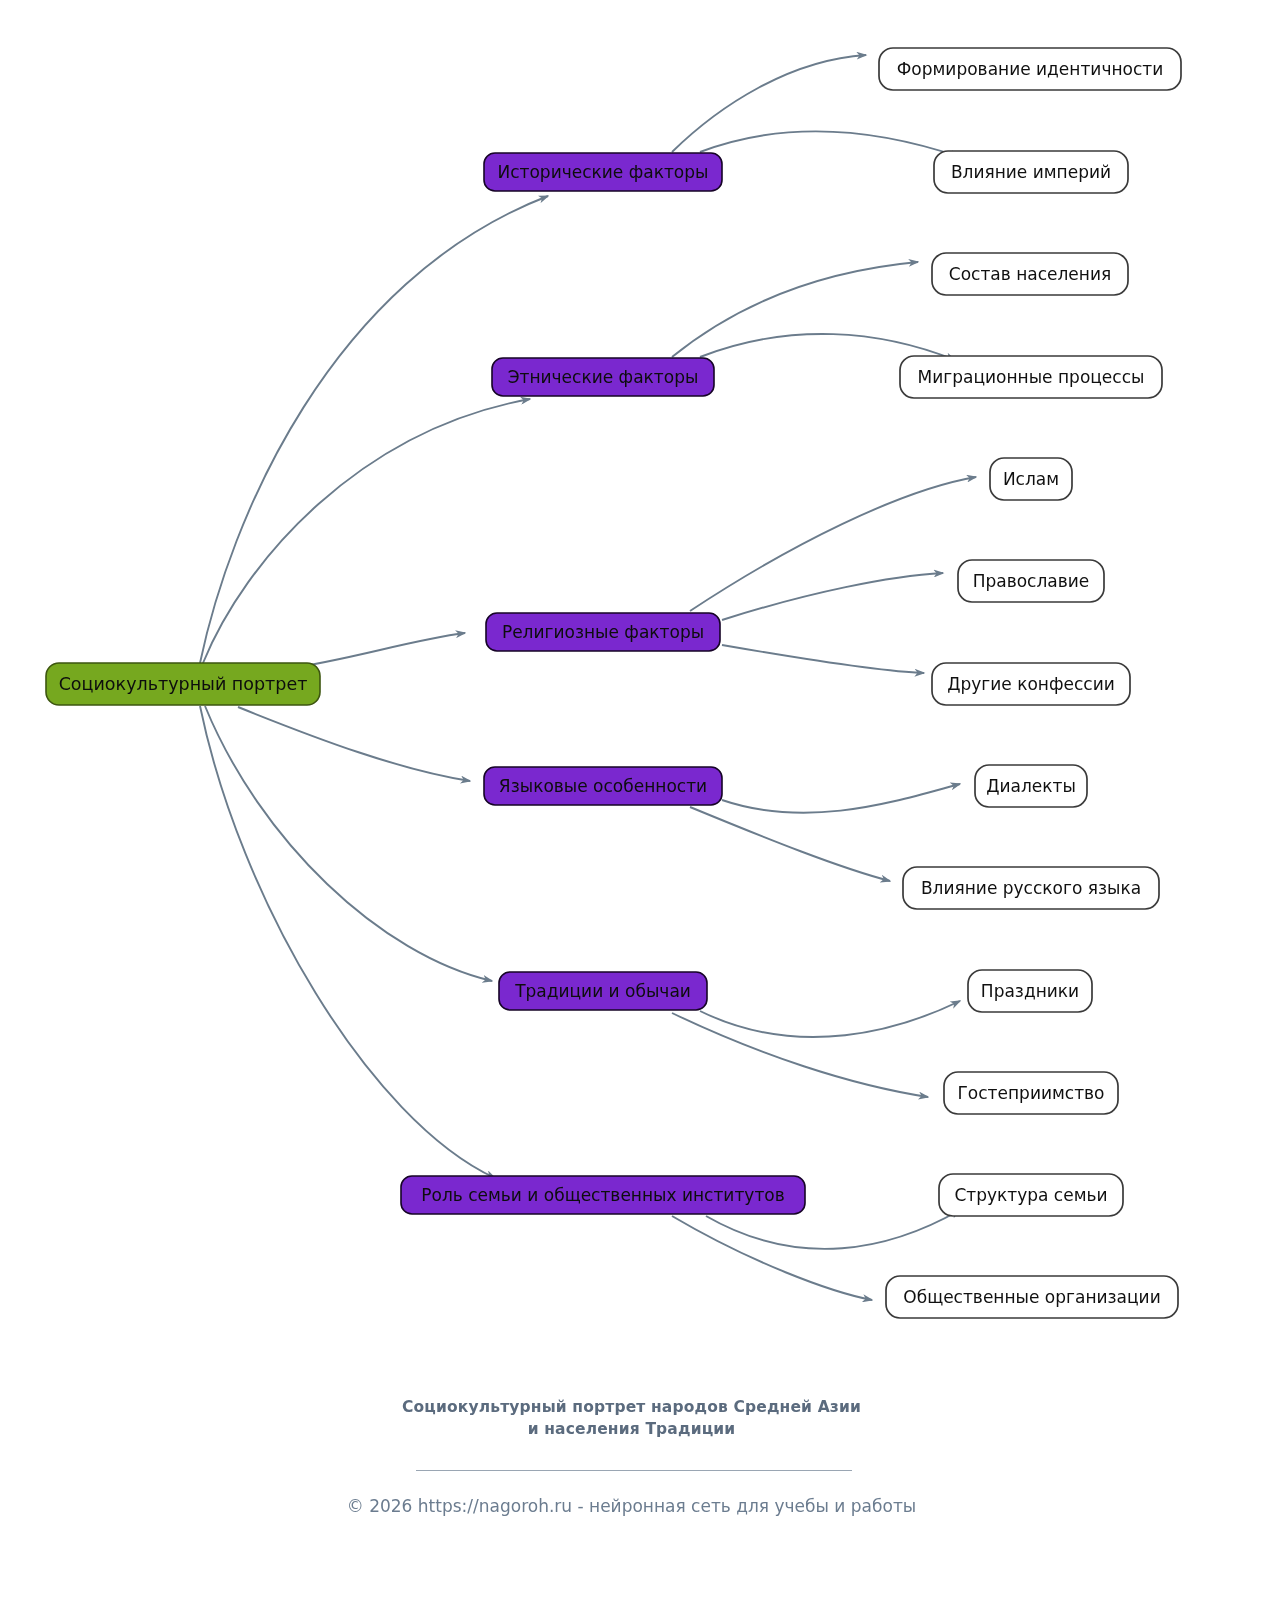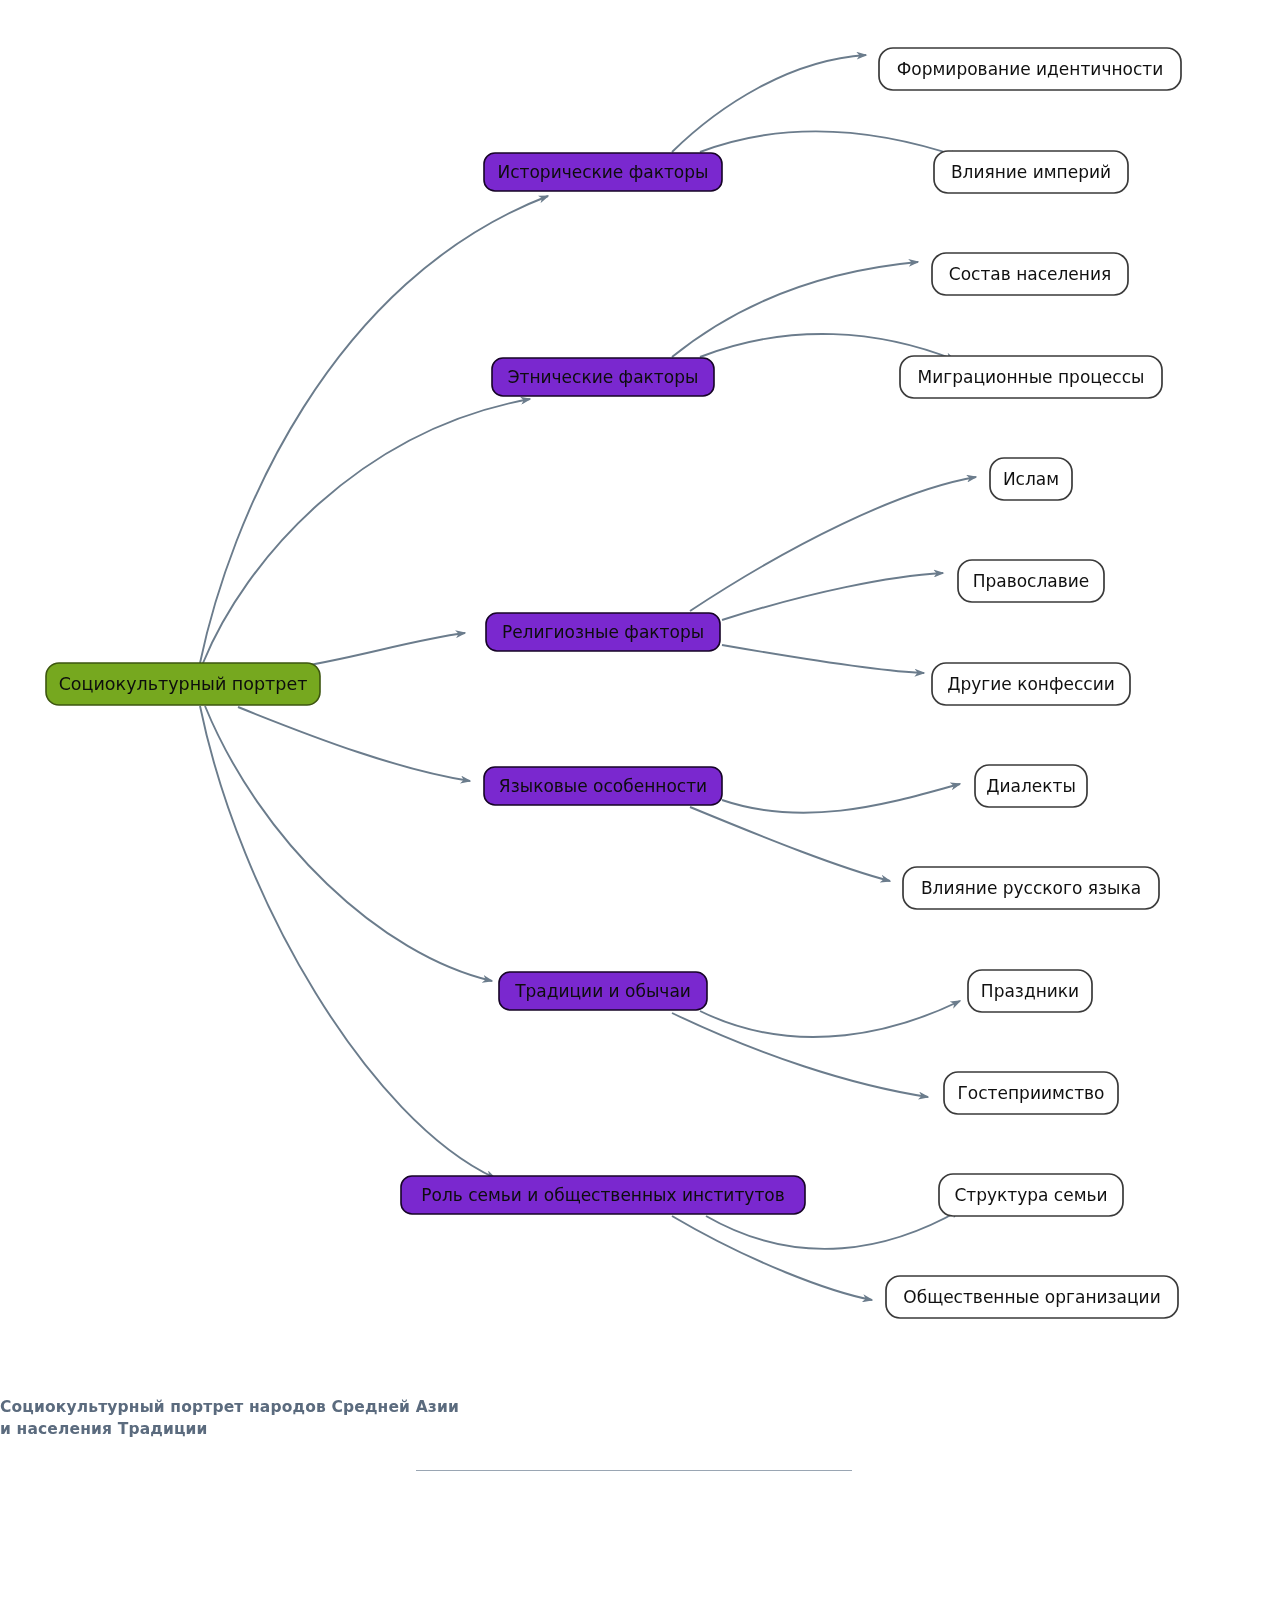--- a/index.html
+++ b/index.html
@@ -62,20 +62,21 @@
     stroke: #6b7c8c;
     stroke-width: 1.9;
   }
   .edge-arrow {
     fill: #6b7c8c;
   }
   .footer {
     position: absolute;
     left: 0;
     width: 1263px;
+    text-align: center;
   }
   #footer-title {
     top: 1396px;
     font-family: "DejaVu Sans", sans-serif;
     font-size: 15.5px;
     font-weight: bold;
     color: #5b6b7e;
     line-height: 1.45;
     letter-spacing: 0.15px;
   }
@@ -228,14 +229,15 @@
     </g>
   </svg>
 
   <div class="footer" id="footer-title">
     <div>Социокультурный портрет народов Средней Азии</div>
     <div>и населения Традиции</div>
   </div>
 
   <div id="footer-rule"></div>
 
+  <div class="footer" id="footer-copyright">© 2026 https://nagoroh.ru - нейронная сеть для учебы и работы</div>
 
 </div>
 
 </body></html>

